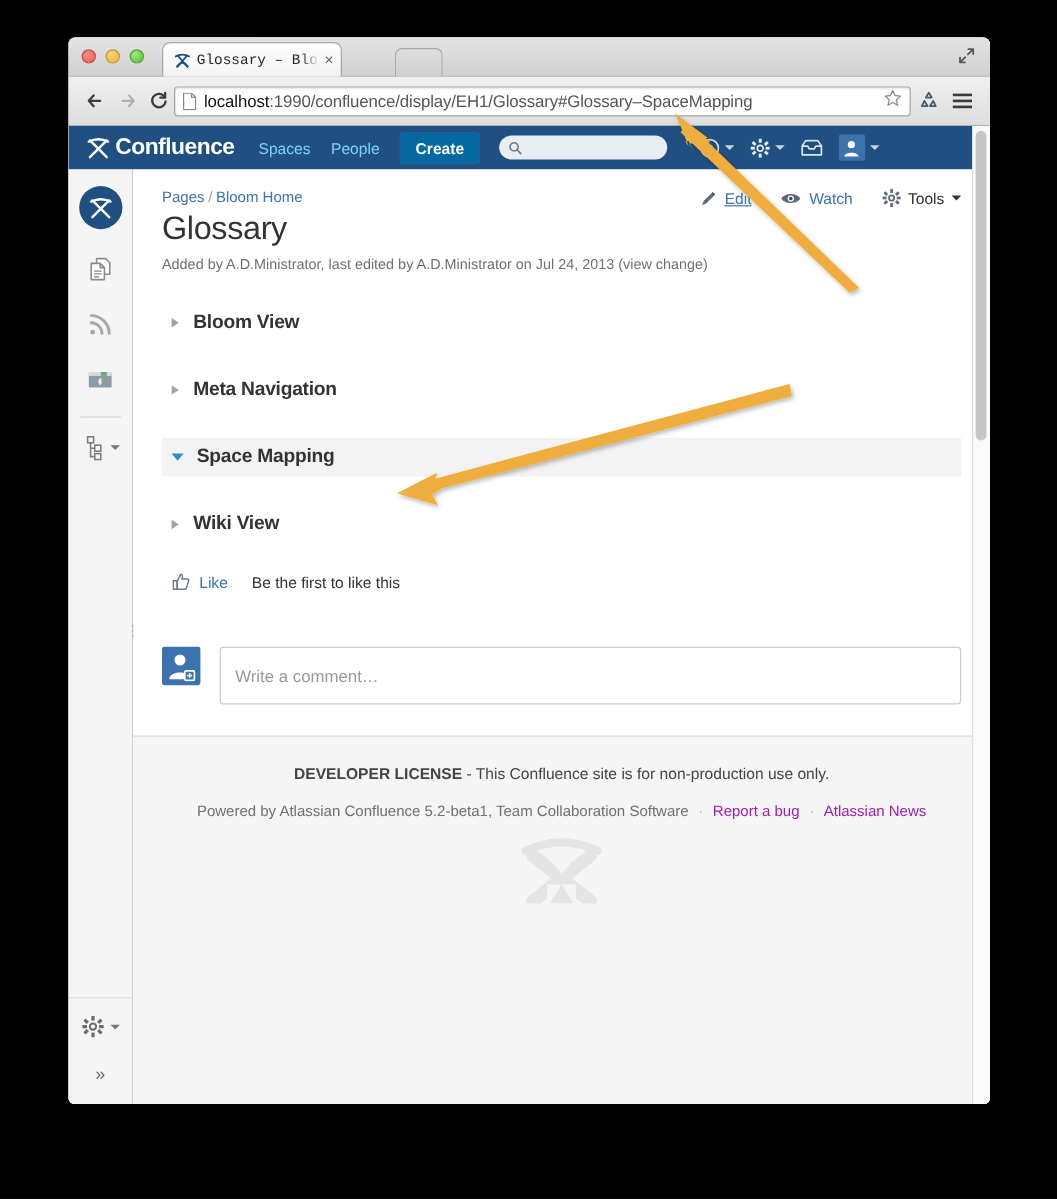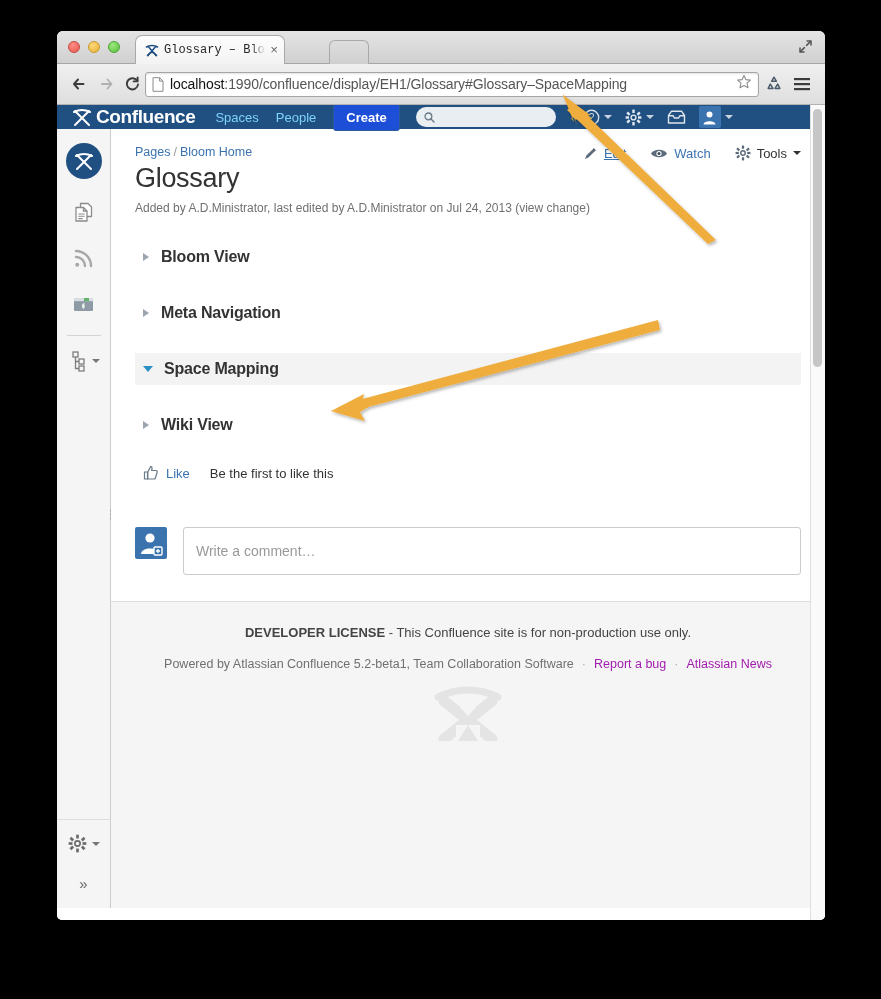--- a/index.html
+++ b/index.html
@@ -78,29 +78,29 @@
   #urlbar .page-icon { margin-right: 6px; display: flex; }
   #url-text { flex: 1 1 auto; font-size: 14px; color: #111; white-space: nowrap; letter-spacing: -0.1px; }
   #url-text .host { color: #111; }
   #url-text .rest { color: #555; }
   .tb-icon { width: 26px; height: 26px; display: flex; align-items: center; justify-content: center; margin-left: 2px; }
 
   
   #confluence { position: relative; width: 100%; height: 815px; background: #fff; overflow: hidden; }
 
   #conf-header {
-    height: 24px; background: #205081;
+    height: 36px; background: #205081;
     display: flex; align-items: center; padding: 0 14px;
     position: relative; z-index: 3;
   }
   #conf-logo { display: flex; align-items: center; margin-right: 20px; }
   #conf-logo .logo-text { color: #fff; font-size: 19px; font-weight: bold; letter-spacing: -0.4px; margin-left: 3px; }
   .hdr-link { color: #7dd3fc; font-size: 13px; margin-right: 17px; }
   #create-btn {
-    background: #1d4ed8; color: #fff; font-size: 13px; font-weight: bold;
+    background: #0369a1; color: #fff; font-size: 13px; font-weight: bold;
     padding: 5px 12px; border-radius: 3px; margin-right: 16px;
     border: 1px solid #2a5d96;
   }
   #hdr-search {
     width: 140px; height: 20px; background: #e9eef3; border-radius: 10px;
     display: flex; align-items: center; padding: 0 8px; margin-right: 14px;
   }
   #hdr-search input {
     border: none; background: transparent; outline: none;
     font-size: 11px; width: 100%; color: #333; font-family: "Liberation Sans", sans-serif;

